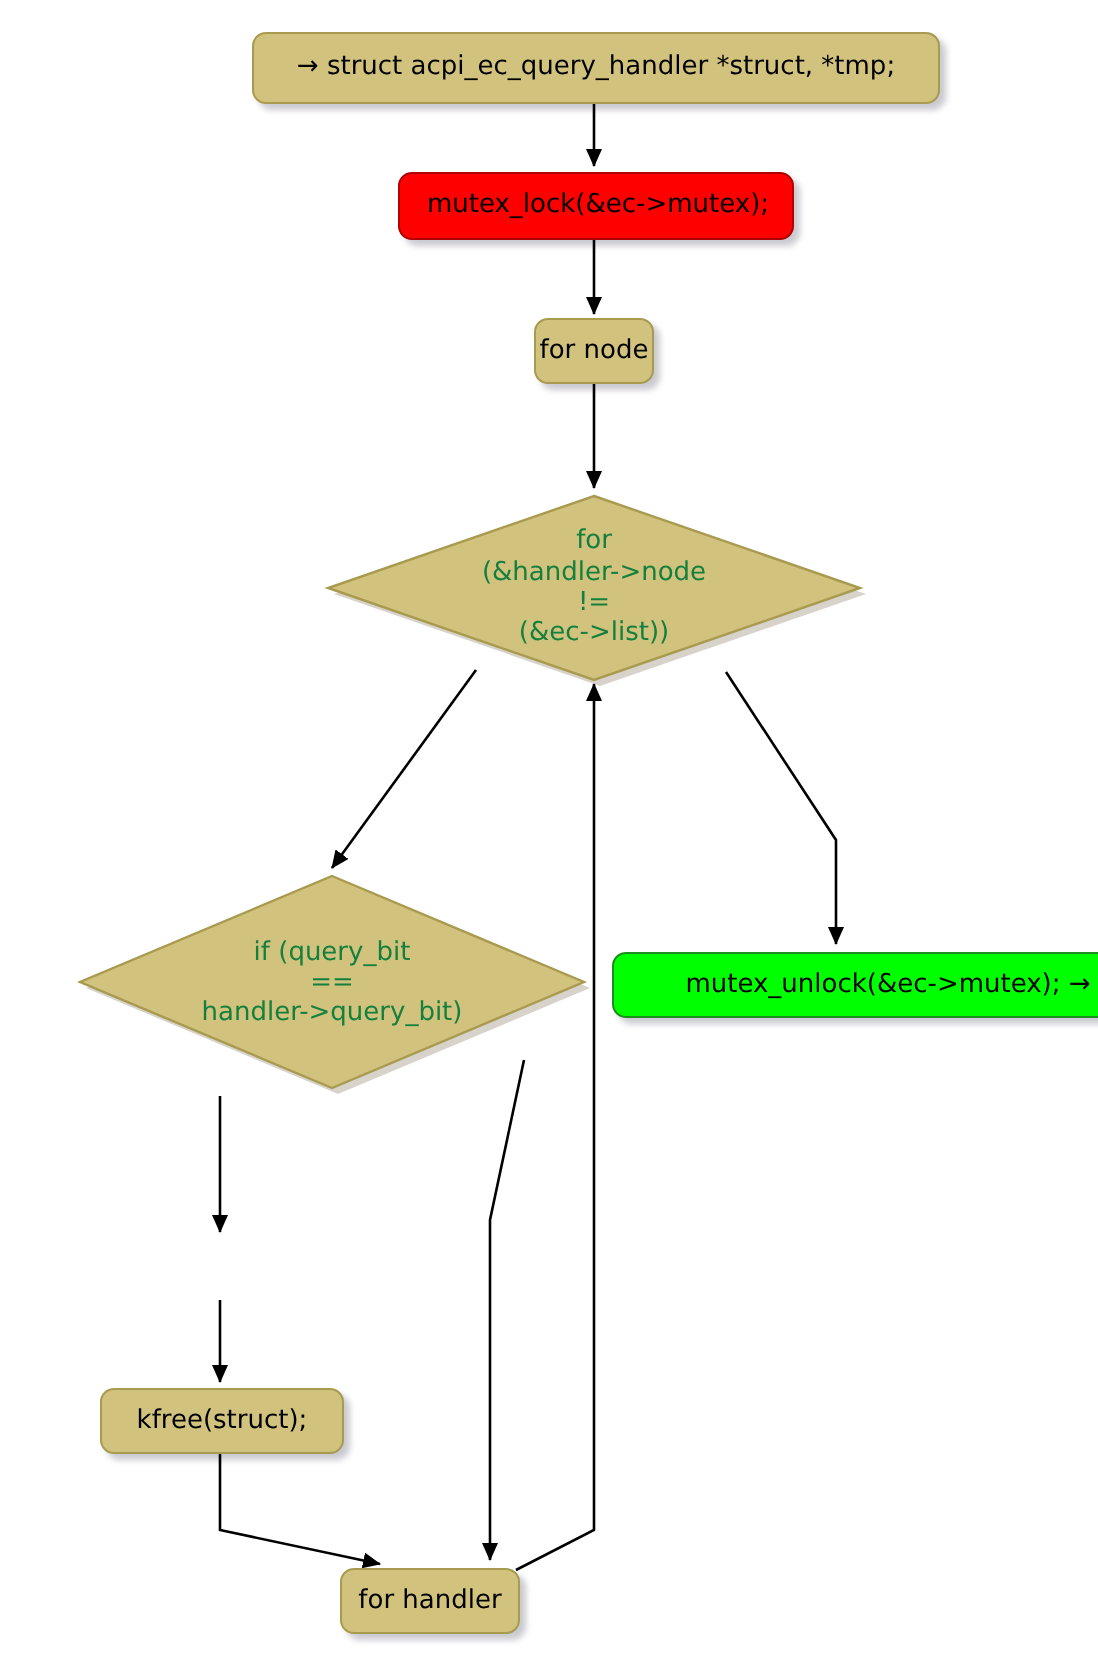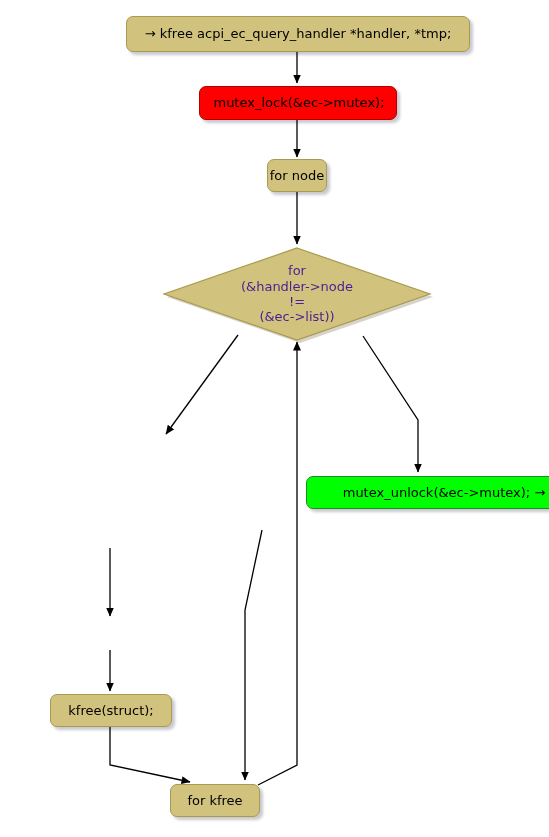--- a/index.html
+++ b/index.html
@@ -71,21 +71,21 @@
     top: 0;
     width: 100%;
     height: 100%;
     display: flex;
     align-items: center;
     justify-content: center;
     text-align: center;
     white-space: pre;
     font-size: 13px;
     line-height: 1.18;
-    color: #4c1d95;
+    color: #15803d;
   }
 </style>
 </head>
 <body>
 
 <div id="diagram-root">
 
   <svg id="edge-layer" viewBox="0 0 549 837" width="549" height="837">
     <defs>
       <marker id="arrowhead" markerWidth="10" markerHeight="10" refX="8.5" refY="4" orient="auto" markerUnits="userSpaceOnUse">
@@ -107,38 +107,47 @@
 
     <path d="M262,530 L245,610 L245,780" stroke="#000000" stroke-width="1.3" fill="none" marker-end="url(#arrowhead)"></path>
 
     <path d="M110,650 L110,691" stroke="#000000" stroke-width="1.3" fill="none" marker-end="url(#arrowhead)"></path>
 
     <path d="M110,727 L110,765 L190,782" stroke="#000000" stroke-width="1.3" fill="none" marker-end="url(#arrowhead)"></path>
 
     <path d="M258,785 L297,765 L297,342" stroke="#000000" stroke-width="1.3" fill="none" marker-end="url(#arrowhead)"></path>
   </svg>
 
-  <div class="node act" style="left:126px; top:16px; width:344px; height:36px;">→ kfree acpi_ec_query_handler *handler, *tmp;</div>
+  <div class="node act" style="left:126px; top:16px; width:344px; height:36px;">→ struct acpi_ec_query_handler *struct, *tmp;</div>
 
   <div class="node act red" style="left:199px; top:86px; width:198px; height:34px;">mutex_lock(&amp;ec-&gt;mutex);</div>
 
   <div class="node act" style="left:267px; top:159px; width:60px; height:33px;">for node</div>
 
   <div class="diamond-wrap" style="left:161px; top:245px; width:272px; height:98px;">
     <svg width="272" height="98" viewBox="0 0 272 98">
       <polygon points="136,3 269,49 136,95 3,49" fill="#B7AEA0" opacity="0.55" transform="translate(3,3)"></polygon>
       <polygon points="136,3 269,49 136,95 3,49" fill="#D1C27D" stroke="#A89A4E" stroke-width="1.2"></polygon>
     </svg>
     <div class="diamond-label">for
 (&amp;handler-&gt;node
 !=
 (&amp;ec-&gt;list))</div>
   </div>
 
+  <div class="diamond-wrap" style="left:37px; top:435px; width:258px; height:113px;">
+    <svg width="258" height="113" viewBox="0 0 258 113">
+      <polygon points="129,3 255,56 129,109 3,56" fill="#B7AEA0" opacity="0.55" transform="translate(3,3)"></polygon>
+      <polygon points="129,3 255,56 129,109 3,56" fill="#D1C27D" stroke="#A89A4E" stroke-width="1.2"></polygon>
+    </svg>
+    <div class="diamond-label">if (query_bit
+==
+handler-&gt;query_bit)</div>
+  </div>
 
   <div class="node act green" style="left:306px; top:476px; width:276px; height:33px;">mutex_unlock(&amp;ec-&gt;mutex); →</div>
 
 
   <div class="node act" style="left:50px; top:694px; width:122px; height:33px;">kfree(struct);</div>
 
-  <div class="node act" style="left:170px; top:784px; width:90px; height:33px;">for kfree</div>
+  <div class="node act" style="left:170px; top:784px; width:90px; height:33px;">for handler</div>
 
 </div>
 
 </body></html>

